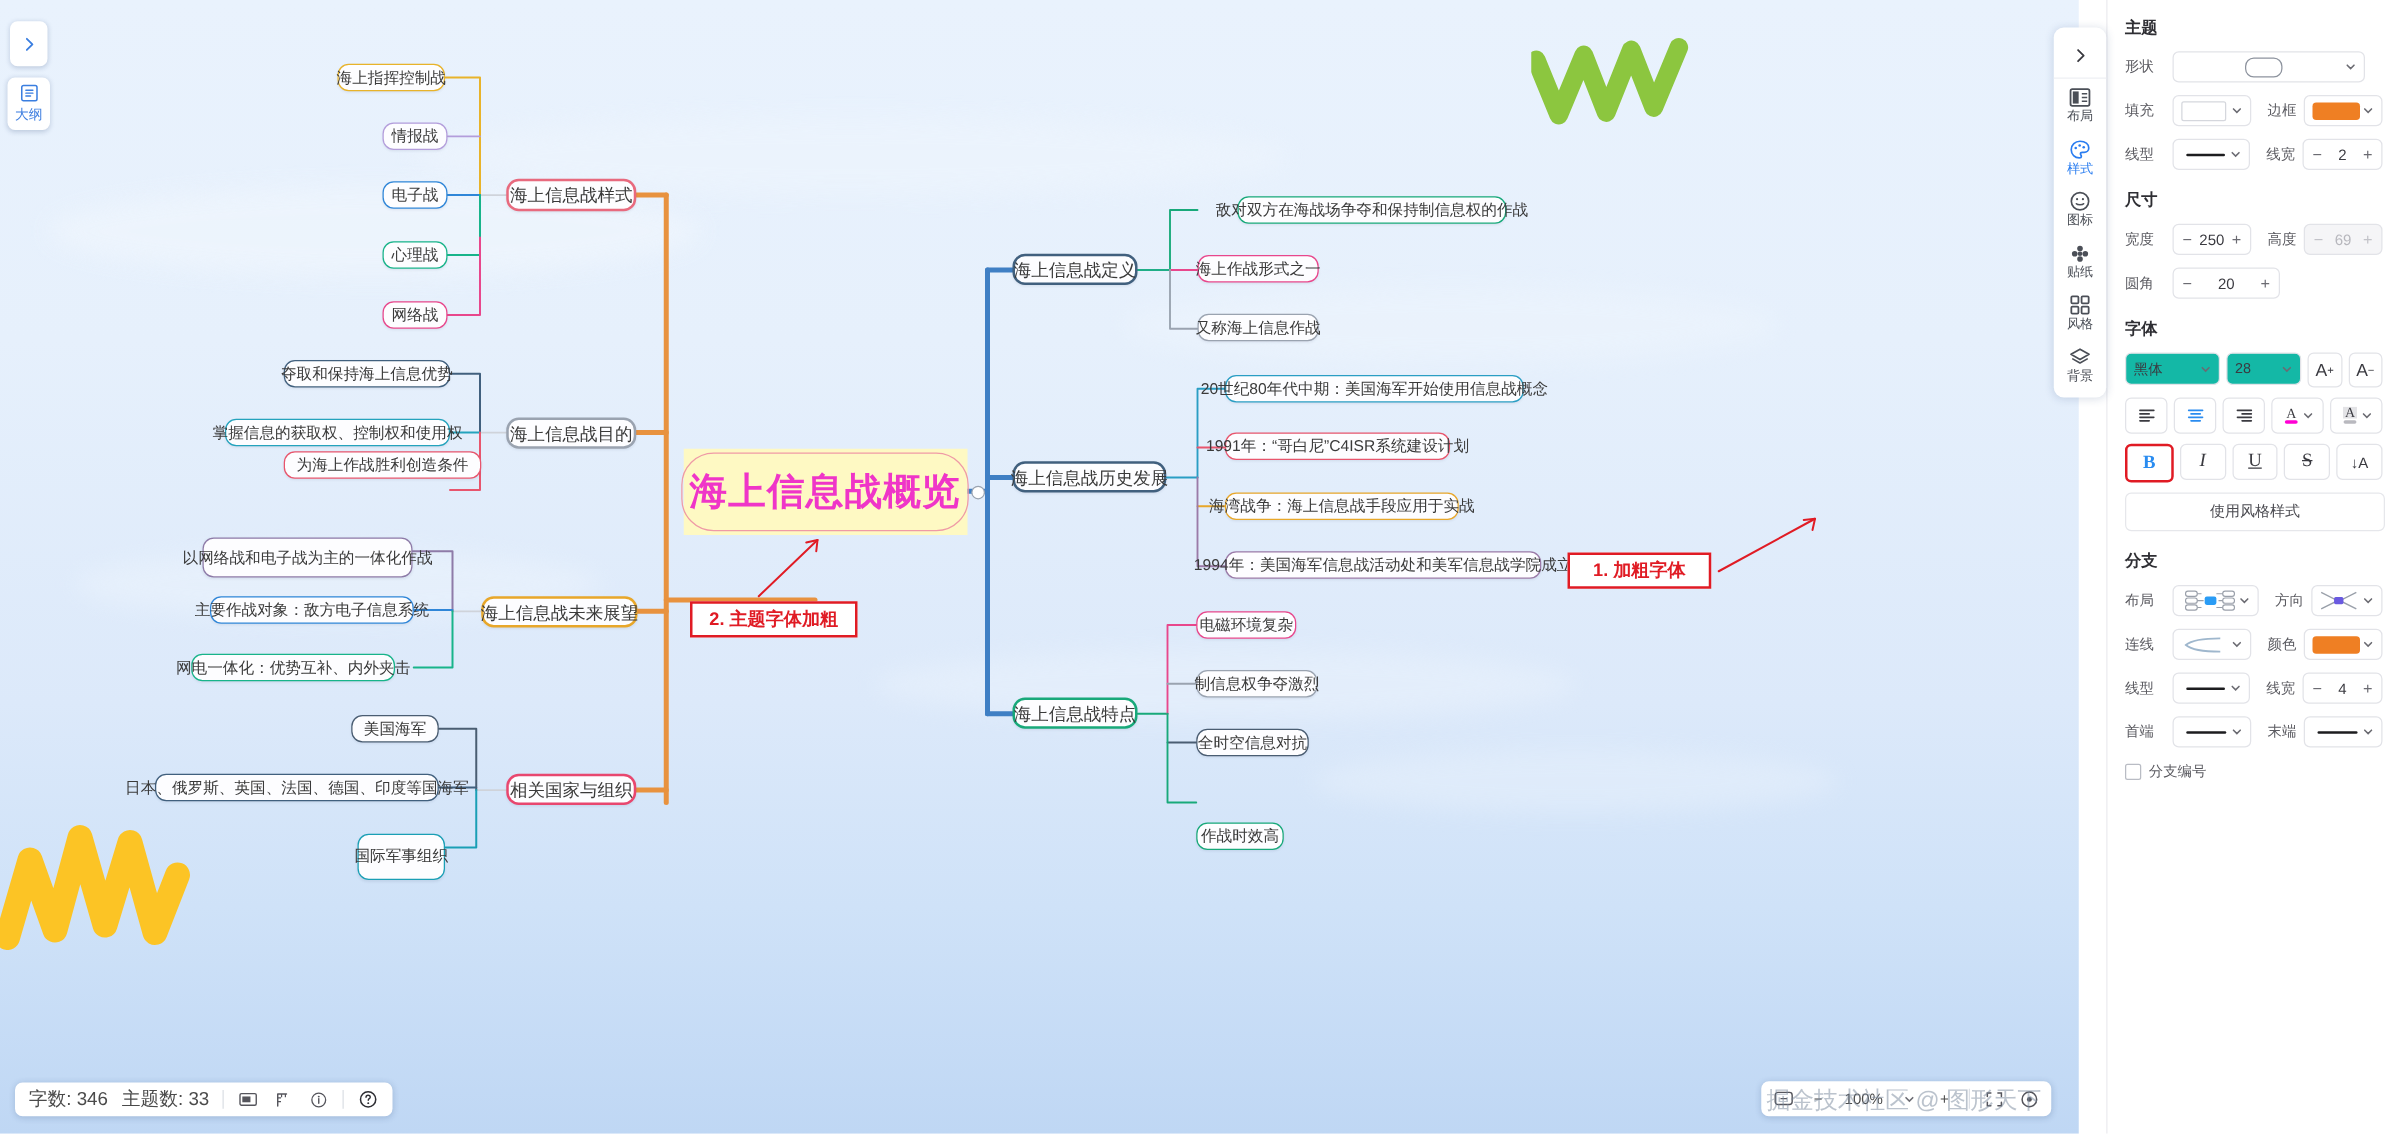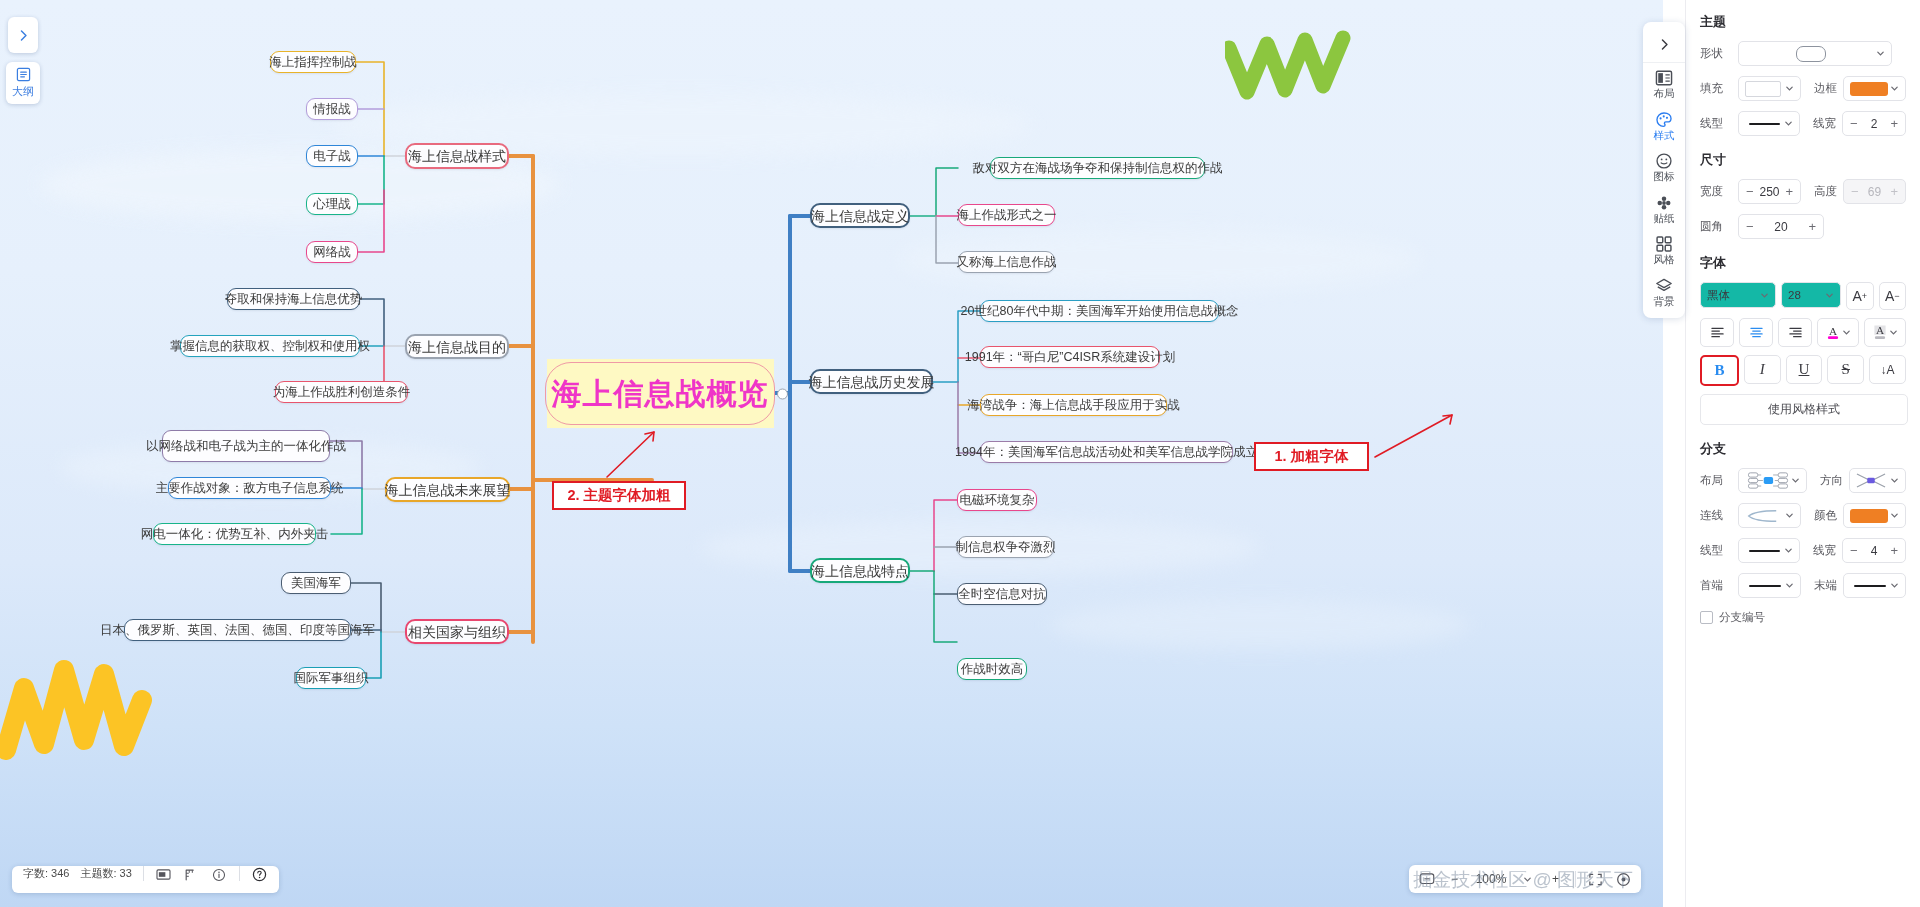--- a/index.html
+++ b/index.html
@@ -86,22 +86,22 @@
     background:#fff;border-radius:6px;box-shadow:0 1px 4px rgba(30,60,110,.22);
     display:flex;flex-direction:column;align-items:center;justify-content:center;
     gap:2px;cursor:pointer;
   }
   .outline-btn .lbl{font-size:11px;color:#3f7fe0;}
 
   
   .statusbar{
     position:absolute;left:12px;bottom:14px;height:27px;
     background:#fff;border-radius:6px;box-shadow:0 1px 5px rgba(30,60,110,.2);
-    display:flex;padding:0 11px;gap:11px;
-    font-size:11px;color:#4a4a4a;
+    display:flex;align-items:center;padding:0 11px;gap:11px;
+    font-size:15px;color:#4a4a4a;
   }
   .statusbar .sep{width:1px;height:15px;background:#dcdfe5;}
   .statusbar .ic{width:17px;height:17px;display:flex;align-items:center;justify-content:center;cursor:pointer;}
 
   
   .zoombar{
     position:absolute;right:22px;bottom:14px;height:28px;
     background:#fff;border-radius:6px;box-shadow:0 1px 5px rgba(30,60,110,.2);
     display:flex;align-items:center;padding:0 9px;gap:11px;
     font-size:12px;color:#4a4a4a;
@@ -288,21 +288,21 @@
         </div>
         <div class="node lvl1" style="left: 405px; top: 334px; width: 104px; height: 25px; border-color: rgb(154, 163, 176);">
           <span>海上信息战目的</span>
         </div>
         <div class="node" style="left: 227px; top: 288px; width: 133px; height: 22px; border-color: rgb(65, 96, 126);">
           <span>夺取和保持海上信息优势</span>
         </div>
         <div class="node" style="left: 180px; top: 335px; width: 180px; height: 22px; border-color: rgb(36, 163, 189);">
           <span>掌握信息的获取权、控制权和使用权</span>
         </div>
-        <div class="node" style="left: 227px; top: 381px; width: 133px; height: 22px; border-color: rgb(232, 85, 109); margin-left: 48px;">
+        <div class="node" style="left: 227px; top: 361px; width: 158px; height: 22px; border-color: rgb(232, 85, 109);">
           <span>为海上作战胜利创造条件</span>
         </div>
         <div class="node lvl1" style="left: 385px; top: 477px; width: 125px; height: 25px; border-color: rgb(232, 167, 42);">
           <span>海上信息战未来展望</span>
         </div>
         <div class="node" style="left: 162px; top: 430px; width: 168px; height: 32px; border-color: rgb(142, 123, 168); font-family: Liberation Serif, serif;">
           <span>以网络战和电子战为主的一体化作战</span>
         </div>
         <div class="node" style="left: 168px; top: 477px; width: 163px; height: 22px; border-color: rgb(47, 134, 216);">
           <span>主要作战对象：敌方电子信息系统</span>
@@ -312,21 +312,21 @@
         </div>
         <div class="node lvl1" style="left: 405px; top: 619px; width: 104px; height: 25px; border-color: rgb(232, 71, 111);">
           <span>相关国家与组织</span>
         </div>
         <div class="node" style="left: 281px; top: 572px; width: 70px; height: 22px; border-color: rgb(74, 93, 114);">
           <span>美国海军</span>
         </div>
         <div class="node" style="left: 124px; top: 619px; width: 227px; height: 22px; border-color: rgb(65, 96, 126);">
           <span>日本、俄罗斯、英国、法国、德国、印度等国海军</span>
         </div>
-        <div class="node" style="left: 296px; top: 667px; width: 70px; height: 22px; border-color: rgb(26, 159, 181);">
+        <div class="node" style="left: 286px; top: 667px; width: 70px; height: 37px; border-color: rgb(26, 159, 181);">
           <span>国际军事组织</span>
         </div>
         <div class="node lvl1" style="left: 810px; top: 203px; width: 100px; height: 25px; border-color: rgb(65, 96, 126);">
           <span>海上信息战定义</span>
         </div>
         <div class="node" style="left: 990px; top: 157px; width: 215px; height: 22px; border-color: rgb(24, 169, 122);">
           <span>敌对双方在海战场争夺和保持制信息权的作战</span>
         </div>
         <div class="node" style="left: 958px; top: 204px; width: 97px; height: 22px; border-color: rgb(232, 71, 140);">
           <span>海上作战形式之一</span>

